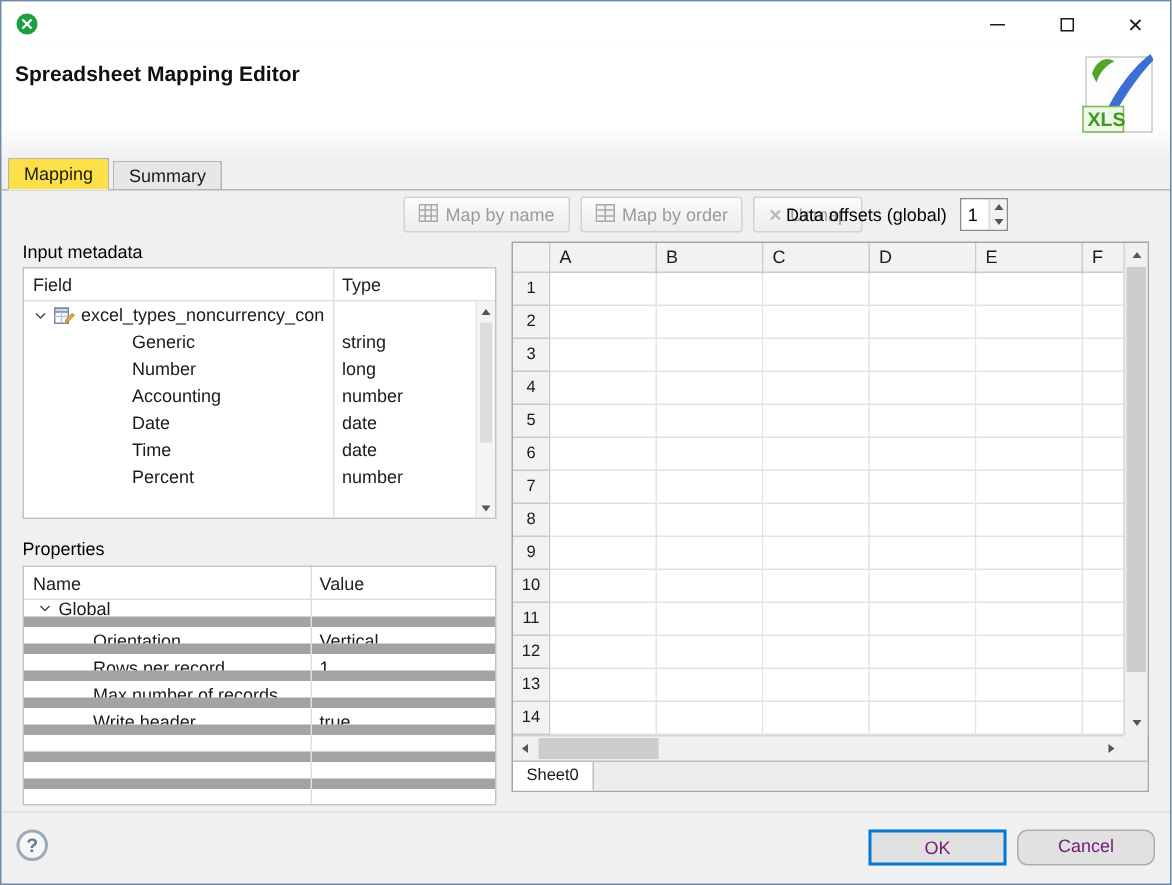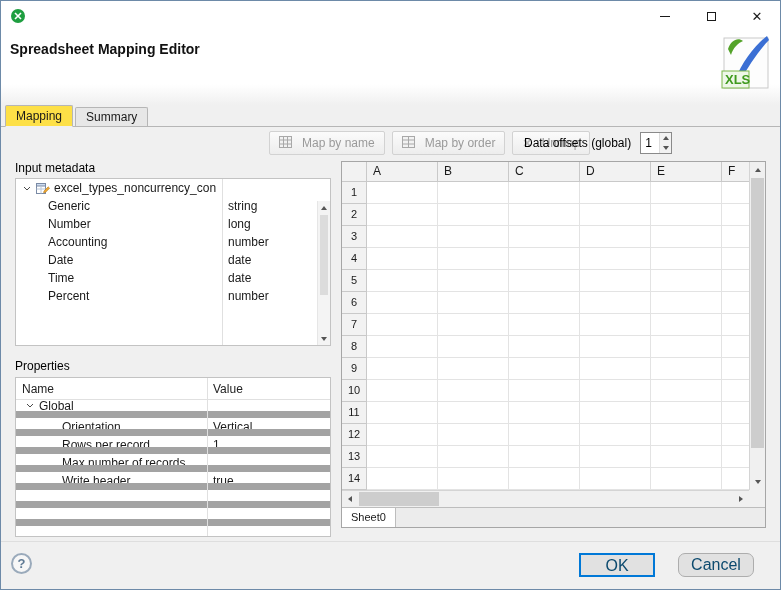--- a/index.html
+++ b/index.html
@@ -21,21 +21,21 @@
   .dlg-title{position:absolute;left:9px;top:10px;font-size:14px;font-weight:bold;color:#111;}
   .xls-icon{position:absolute;right:8px;top:2px;}
 
   
   .tabbar{position:absolute;top:104px;left:0;right:0;height:22px;border-bottom:1px solid #b6b6b6;display:flex;align-items:flex-end;padding-left:4px;}
   .tab{font-size:12px;color:#1a1a1a;padding:0 10px;border:1px solid #b6b6b6;border-bottom:none;border-radius:2px 2px 0 0;background:#e7e7e7;margin-right:2px;height:19px;line-height:18px;}
   .tab.active{background:#fde047;height:22px;line-height:21px;margin-bottom:-1px;border-bottom:1px solid #f0f0f0;}
 
   
   .toolbar-buttons{position:absolute;left:268px;top:130px;height:24px;display:flex;gap:7px;}
-  .tbtn{display:flex;align-items:center;gap:10px;padding:0 9px;border:1px solid #d2d2d2;background:linear-gradient(#fbfbfb,#ededed);color:#9a9a9a;font-size:12px;border-radius:2px;}
+  .tbtn{display:flex;align-items:center;gap:5px;padding:0 9px;border:1px solid #d2d2d2;background:linear-gradient(#fbfbfb,#ededed);color:#9a9a9a;font-size:12px;border-radius:2px;}
   .x-glyph{color:#b8b8b8;font-size:11px;font-weight:bold;}
   .offsets{position:absolute;left:523px;top:131px;height:22px;display:flex;align-items:center;}
   .offsets-label{font-size:12px;color:#000;}
   .spinner{margin-left:9px;width:32px;height:22px;border:1px solid #8a8a8a;background:#fff;display:flex;}
   .spin-value{flex:1;width:16px;border:none;outline:none;font-family:inherit;font-size:12px;padding:0 0 0 4px;}
   .spin-arrows{width:12px;display:flex;flex-direction:column;border-left:1px solid #dcdcdc;}
   .spin-up,.spin-down{flex:1;display:flex;align-items:center;justify-content:center;background:#f2f2f2;}
   .tri-u{width:0;height:0;border-left:3px solid transparent;border-right:3px solid transparent;border-bottom:4px solid #555;}
   .tri-d{width:0;height:0;border-left:3px solid transparent;border-right:3px solid transparent;border-top:4px solid #555;}
   .tri-l{width:0;height:0;border-top:3px solid transparent;border-bottom:3px solid transparent;border-right:4px solid #555;}
@@ -44,21 +44,21 @@
   
   .section-label{position:absolute;left:14px;font-size:12px;color:#000;}
   .ltable{position:absolute;left:14px;width:316px;background:#fff;border:1px solid #c3c3c3;overflow:hidden;}
   .ltable .divider{position:absolute;top:0;bottom:0;width:1px;background:#e0e0e0;}
   .thead{display:flex;height:22px;border-bottom:1px solid #e0e0e0;font-size:12px;}
   .thead .hcell{line-height:22px;padding-left:6px;color:#222;}
   .trow{display:flex;height:18px;font-size:12px;color:#1a1a1a;}
   .trow .cell{line-height:18px;white-space:nowrap;overflow:hidden;}
   .m-field{width:206px;}
   .m-type{flex:1;padding-left:6px;}
-  .m-field.child{padding-left:32px;}
+  .m-field.child{padding-left:72px;}
   .p-name{width:191px;}
   .p-value{flex:1;padding-left:6px;}
   .p-name.child{padding-left:46px;}
   .p-row{border-bottom:7px solid #a3a3a3;}
   .rootrow .cell{display:flex;align-items:center;}
   .chev{display:inline-flex;margin:0 5px 0 7px;}
   .rec-icon{display:inline-flex;margin-right:4px;}
 
   
   .mscroll{position:absolute;right:0;top:22px;bottom:0;width:13px;background:#f4f4f4;border-left:1px solid #e6e6e6;}
@@ -79,21 +79,21 @@
   .vsb .thumb{position:absolute;left:1px;width:13px;top:16px;height:270px;background:#cdcdcd;}
   .hsb{position:absolute;left:0;top:328px;width:407px;height:17px;background:#f0f0f0;border-top:1px solid #d4d4d4;}
   .hsb .sbtn{position:absolute;top:0;width:16px;height:16px;display:flex;align-items:center;justify-content:center;}
   .hsb .thumb{position:absolute;top:1px;height:14px;left:17px;width:80px;background:#cdcdcd;}
   .sheet-tabs{position:absolute;left:0;right:0;bottom:0;height:20px;background:#ececec;border-top:1px solid #bdbdbd;display:flex;}
   .sheet-tab{background:#fff;border-right:1px solid #bdbdbd;font-size:11px;line-height:19px;padding:0 9px;color:#1a1a1a;}
 
   
   .footer-sep{position:absolute;left:0;right:0;top:540px;height:1px;background:#dedede;}
   .help-btn{position:absolute;left:10px;top:552px;width:21px;height:21px;border-radius:50%;border:2px solid #9aaabb;color:#5f7a94;font-size:13px;font-weight:bold;display:flex;align-items:center;justify-content:center;background:#f7f7f7;}
-  .btn{position:absolute;top:552px;width:76px;height:24px;font-size:16px;text-align:center;line-height:21px;background:#e1e1e1;border:1px solid #adadad;color:#0c4a6e;}
+  .btn{position:absolute;top:552px;width:92px;height:24px;font-size:12px;text-align:center;line-height:21px;background:#e1e1e1;border:1px solid #adadad;color:#701a75;}
   .btn.ok{left:578px;border:2px solid #0078d7;}
   .btn.cancel{left:677px;border-radius:7px;}
 </style>
 </head>
 <body>
 
 <div class="window">
 
   <div class="titlebar">
     <span class="app-icon">
@@ -169,20 +169,24 @@
         <div class="spin-down">
             <span class="tri-d"></span>
           </div>
       </div>
     </div>
   </div>
 
   <div class="section-label" style="top:160px;">Input metadata</div>
   <div class="ltable" style="top:177px;height:168px;">
     <div class="divider" style="left:206px;"></div>
+    <div class="thead">
+      <div class="hcell" style="width:206px;">Field</div>
+      <div class="hcell" style="flex:1;">Type</div>
+    </div>
     <div class="trow rootrow">
       <div class="cell m-field">
         <span class="chev">
             <svg width="8" height="5" viewBox="0 0 8 5">
               <polyline points="1,1 4,4 7,1" fill="none" stroke="#4a4a4a"></polyline>
             </svg>
           </span>
         <span class="rec-icon">
             <svg width="14" height="13" viewBox="0 0 14 13">
               <rect x="0.5" y="1.5" width="9" height="10" fill="#fff" stroke="#7a8aa5"></rect>

